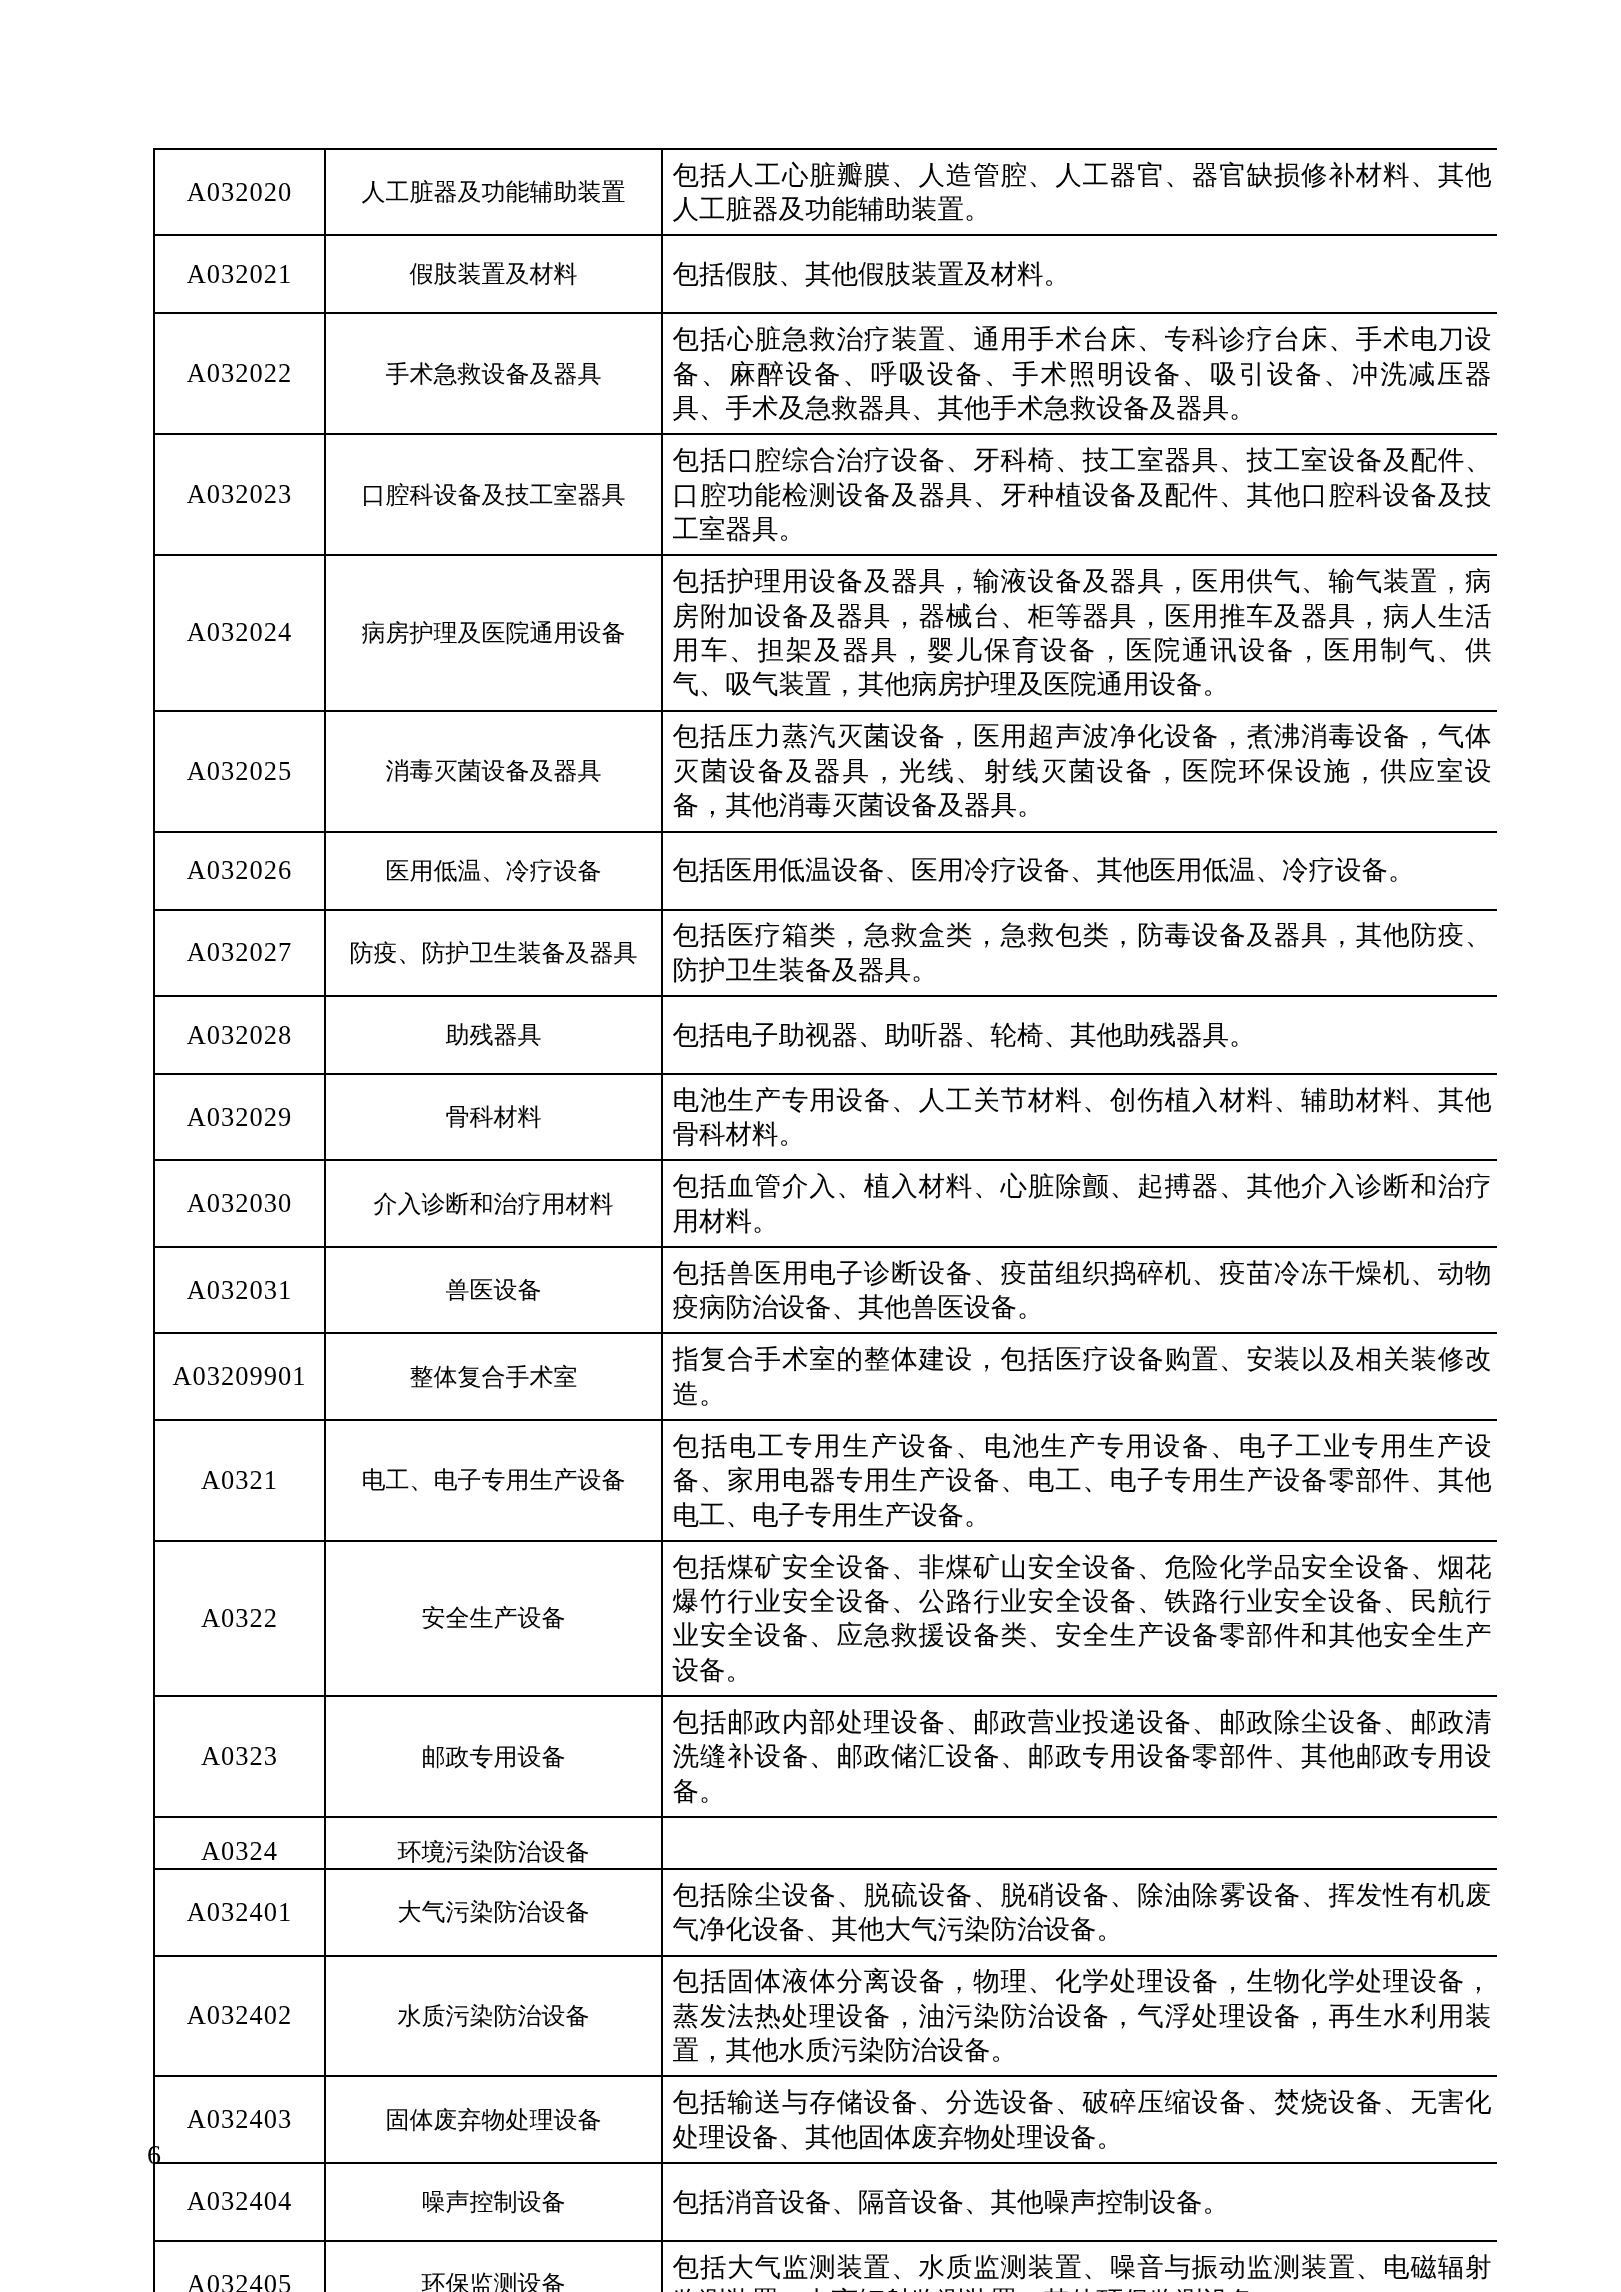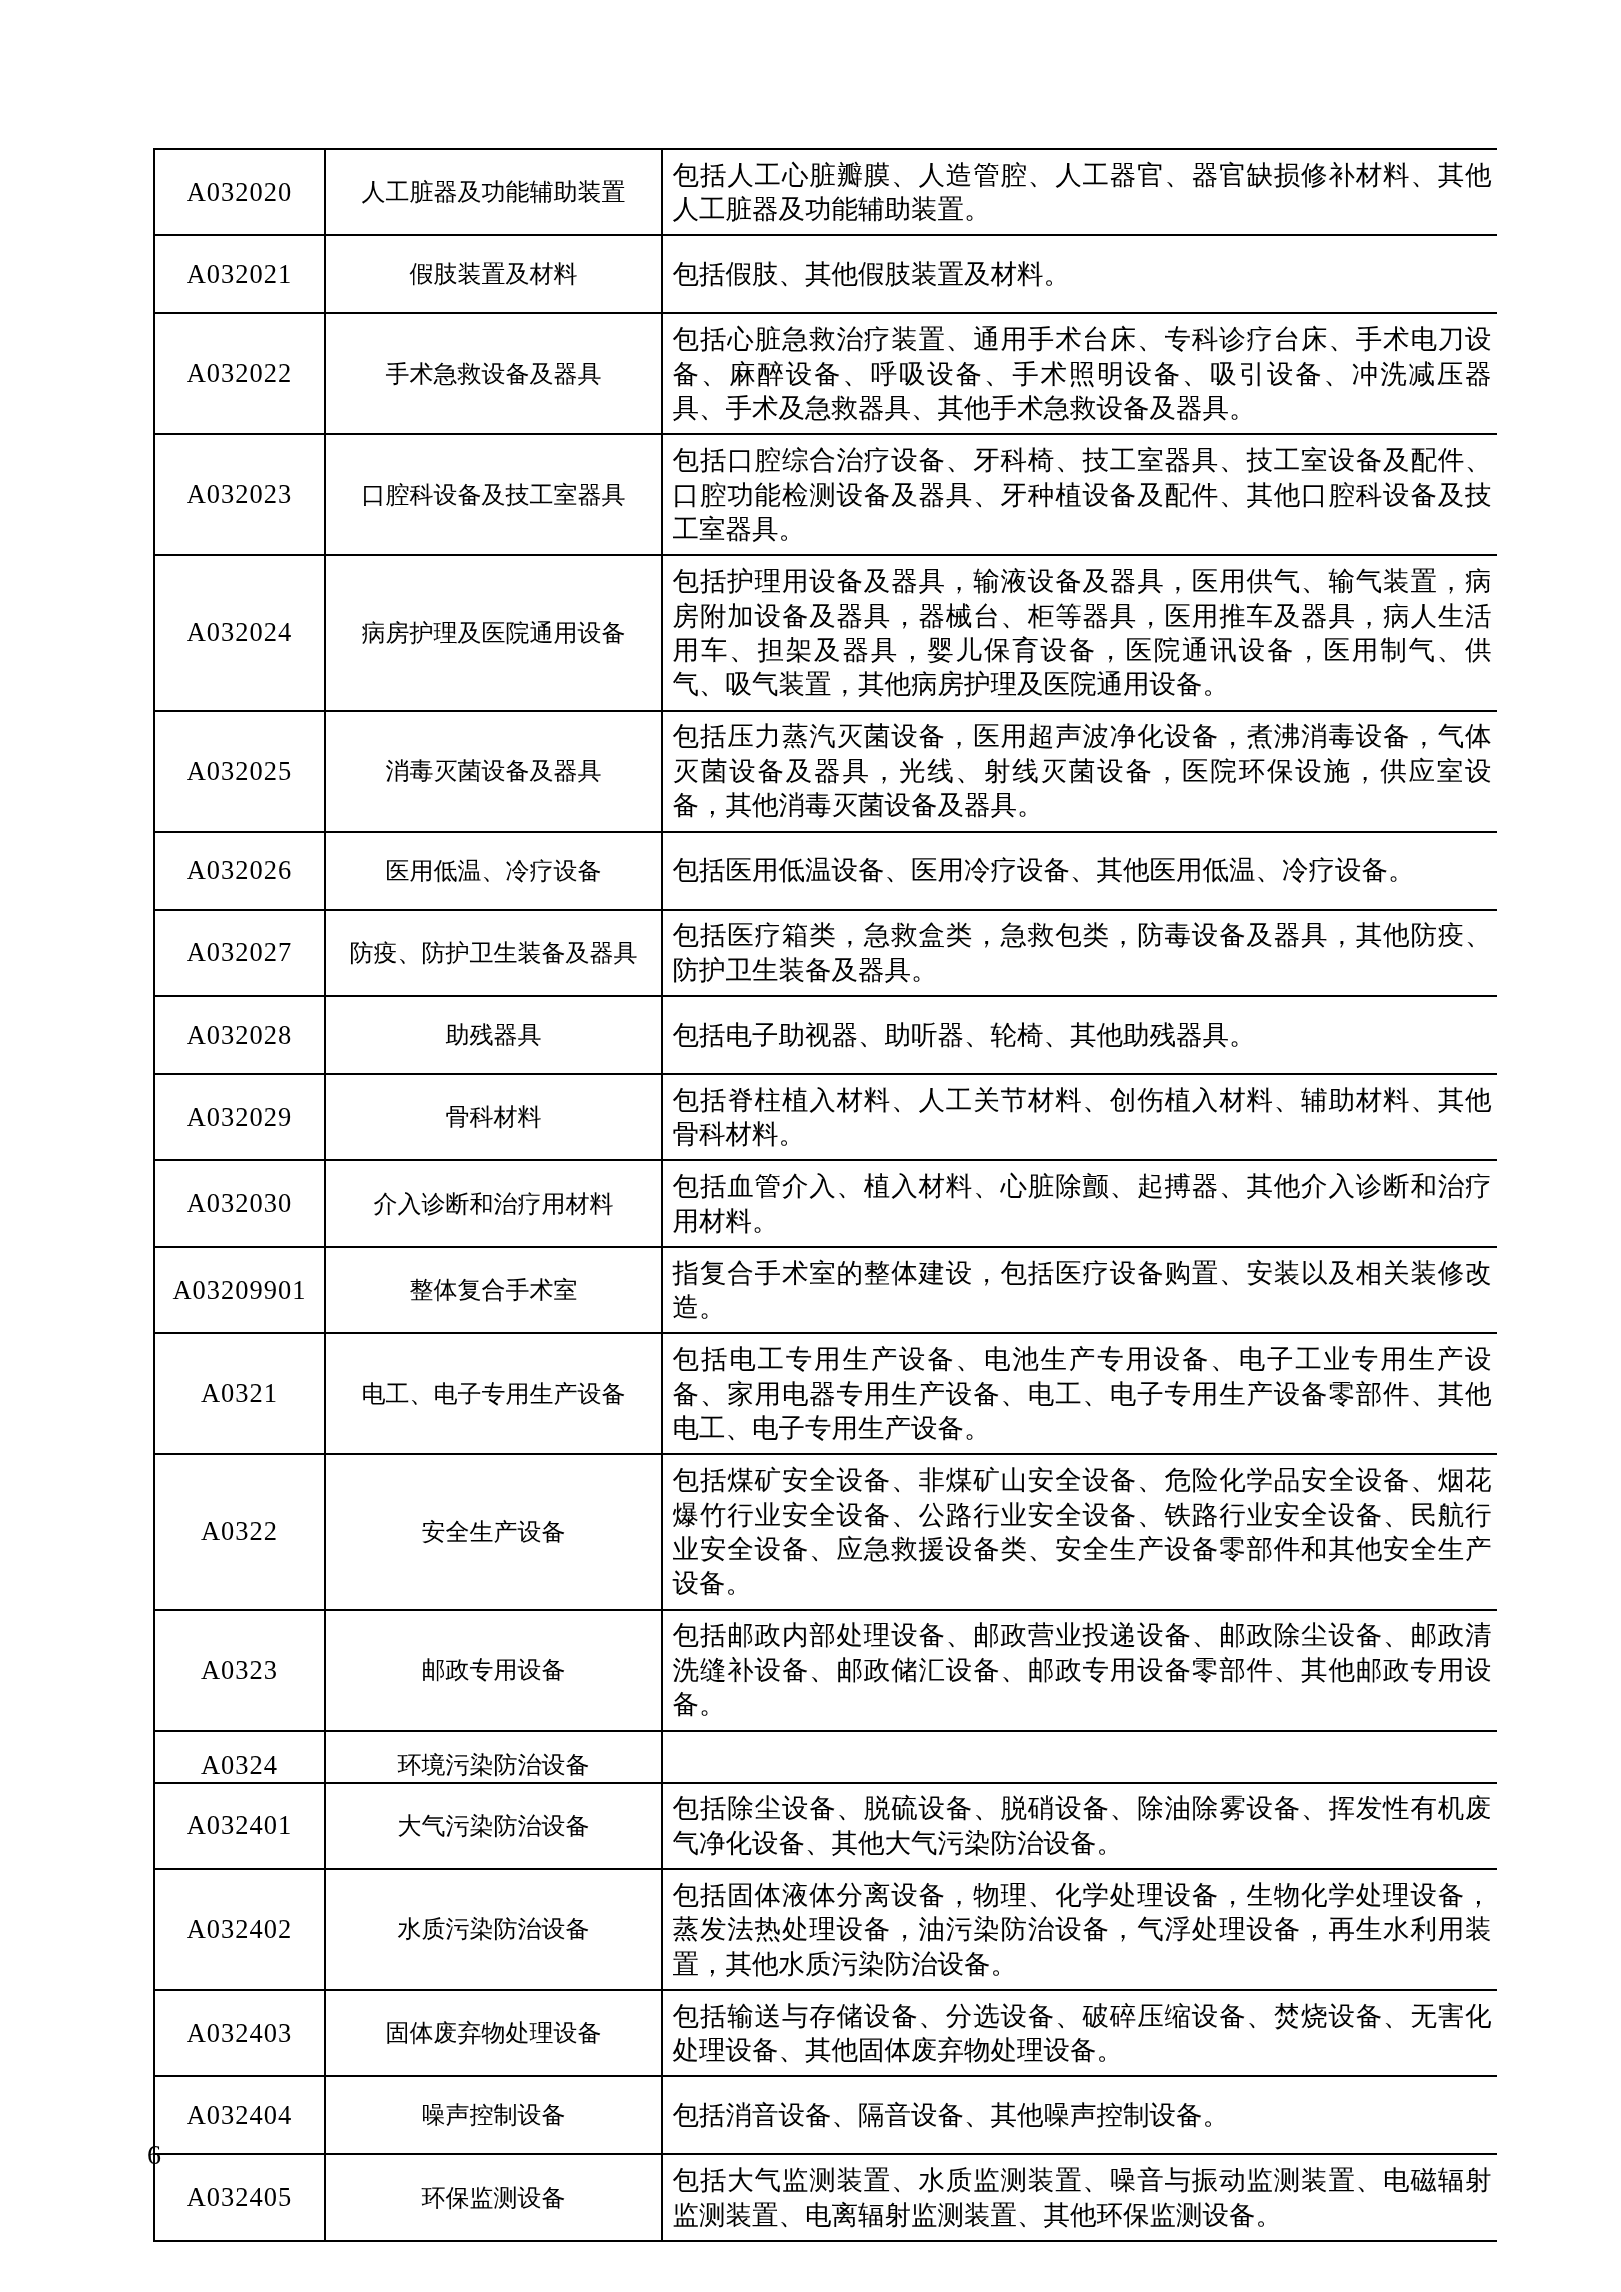--- a/index.html
+++ b/index.html
@@ -103,26 +103,31 @@
           <td class="desc-cell">包括医疗箱类，急救盒类，急救包类，防毒设备及器具，其他防疫、防护卫生装备及器具。</td>
         </tr>
         <tr>
           <td class="code-cell">A032028</td>
           <td class="name-cell">助残器具</td>
           <td class="desc-cell">包括电子助视器、助听器、轮椅、其他助残器具。</td>
         </tr>
         <tr>
           <td class="code-cell">A032029</td>
           <td class="name-cell">骨科材料</td>
-          <td class="desc-cell">包括脊柱植入材料、人工关节材料、创伤植入材料、辅助材料、其他骨科材料。</td>
+          <td class="desc-cell">电池生产专用设备、人工关节材料、创伤植入材料、辅助材料、其他骨科材料。</td>
         </tr>
         <tr>
           <td class="code-cell">A032030</td>
           <td class="name-cell">介入诊断和治疗用材料</td>
           <td class="desc-cell">包括血管介入、植入材料、心脏除颤、起搏器、其他介入诊断和治疗用材料。</td>
+        </tr>
+        <tr>
+          <td class="code-cell">A032031</td>
+          <td class="name-cell">兽医设备</td>
+          <td class="desc-cell">包括兽医用电子诊断设备、疫苗组织捣碎机、疫苗冷冻干燥机、动物疫病防治设备、其他兽医设备。</td>
         </tr>
         <tr>
           <td class="code-cell">A03209901</td>
           <td class="name-cell">整体复合手术室</td>
           <td class="desc-cell">指复合手术室的整体建设，包括医疗设备购置、安装以及相关装修改造。</td>
         </tr>
         <tr>
           <td class="code-cell">A0321</td>
           <td class="name-cell">电工、电子专用生产设备</td>
           <td class="desc-cell">包括电工专用生产设备、电池生产专用设备、电子工业专用生产设备、家用电器专用生产设备、电工、电子专用生产设备零部件、其他电工、电子专用生产设备。</td>

